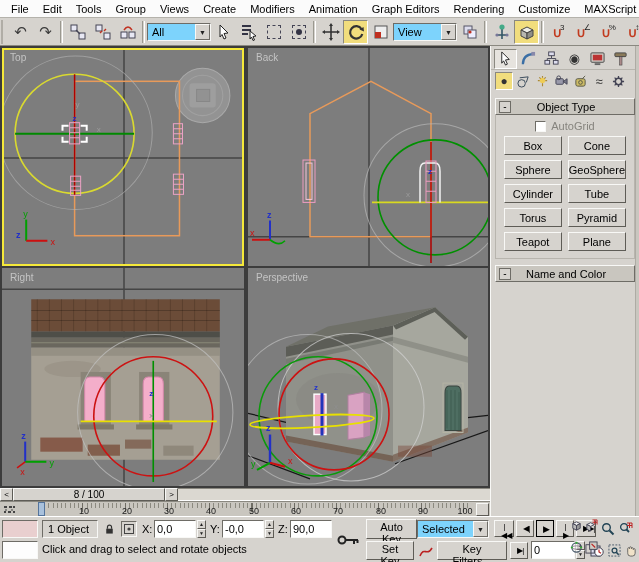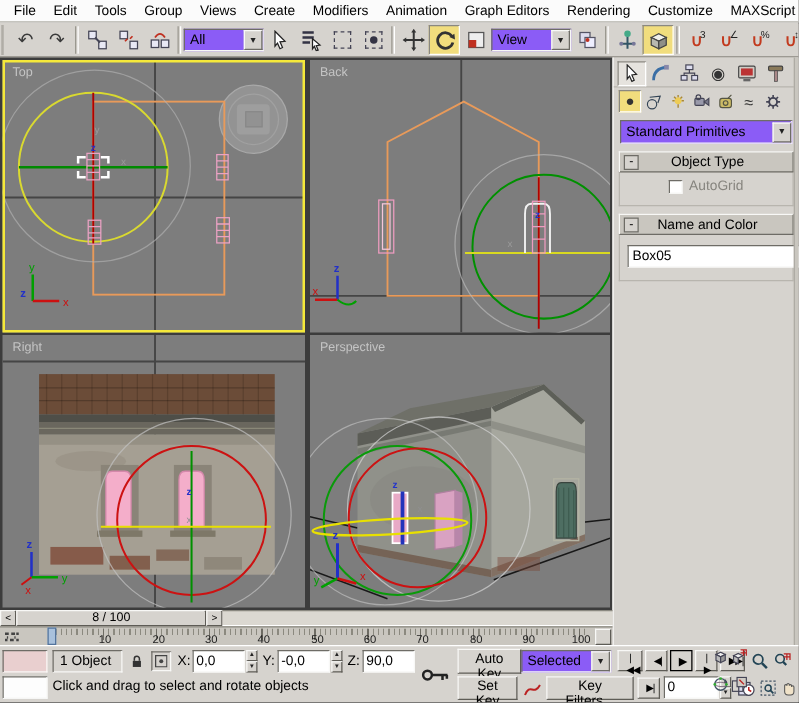--- a/index.html
+++ b/index.html
@@ -12,21 +12,21 @@
            border-bottom:1px solid #b4b2ab;display:flex;align-items:center;padding-left:4px}
   .menu-item{padding:2px 7px;cursor:default;white-space:nowrap}
   
   .toolbar{position:absolute;left:0;top:19px;width:639px;height:27px;background:#d6d3ce;
            border-bottom:1px solid #8a8880;display:flex;align-items:center;padding-left:1px}
   .tbtn{width:25px;height:24px;display:flex;align-items:center;justify-content:center;
         font-size:15px;color:#3a3a3a;flex:0 0 auto}
   .tbtn.active{background:#f1dd7d;border:1px solid;border-color:#8a8880 #fff #fff #8a8880}
   .sep{width:3px;height:22px;border-left:1px solid #9a988f;border-right:1px solid #fff;margin:0 2px;flex:0 0 auto}
   .grip{width:5px;height:24px;border-left:2px double #b0ada6;margin-right:2px;flex:0 0 auto}
-  .dd{height:18px;background:#8b5cf6;border:1px solid;border-color:#6e6c66 #f8f8f6 #f8f8f6 #6e6c66;
+  .dd{height:18px;background:#7dd3fc;border:1px solid;border-color:#6e6c66 #f8f8f6 #f8f8f6 #6e6c66;
       display:flex;align-items:center;flex:0 0 auto}
   .dd-label{padding:0 4px;flex:1;white-space:nowrap}
   .dd-arrow{width:15px;height:16px;background:#d6d3ce;border:1px solid;
             border-color:#f8f8f6 #6e6c66 #6e6c66 #f8f8f6;display:flex;align-items:center;justify-content:center;font-size:7px;color:#222}
   .magnet{color:#c23a1e;font-weight:bold;font-size:13px}
   .magnet-sub{font-size:8px;color:#222;margin-left:-2px;align-self:flex-start;padding-top:3px}
   
   .viewport-area{position:absolute;left:0;top:46px;width:490px;height:442px;background:#3c3c3c}
   .vp{position:absolute;background:#7d7d7d}
   #vp-top{left:2px;top:2px;width:242px;height:218px;outline:2px solid #f5e93a;outline-offset:-2px}
@@ -497,45 +497,47 @@
       <div class="cbtn" style="font-size:13px">
           <span>≈</span>
         </div>
       <div class="cbtn">
         <svg width="13" height="13" viewBox="0 0 14 14">
             <circle cx="7" cy="7" r="3.4" fill="none" stroke="#445" stroke-width="1.6"></circle>
             <path d="M7 1v3M7 10v3M1 7h3M10 7h3M2.8 2.8L5 5M11.2 2.8L9 5M2.8 11.2L5 9M11.2 11.2L9 9" stroke="#445" stroke-width="1.4"></path>
           </svg>
       </div>
     </div>
-    <div class="dd panel-dd">
-      <span class="dd-label">Standard Primitives</span>
-      <span class="dd-arrow">▼</span>
-    </div>
 
     <div class="rollout-header">
       <span class="collapse-box">-</span>
       <span class="rollout-title">Object Type</span>
     </div>
     <div class="rollout-body">
       <div class="autogrid-row">
         <span class="checkbox"></span>
         <span>AutoGrid</span>
       </div>
+      <div class="obj-grid">
+        <button class="btn">Box</button>
+        <button class="btn">Cone</button>
+        <button class="btn">Sphere</button>
+        <button class="btn">GeoSphere</button>
+        <button class="btn">Cylinder</button>
+        <button class="btn">Tube</button>
+        <button class="btn">Torus</button>
+        <button class="btn">Pyramid</button>
+        <button class="btn">Teapot</button>
+        <button class="btn">Plane</button>
+      </div>
     </div>
 
     <div class="rollout-header">
       <span class="collapse-box">-</span>
       <span class="rollout-title">Name and Color</span>
-    </div>
-    <div class="rollout-body">
-      <div class="name-row">
-        <input class="name-input" value="Box05" style="">
-
-      </div>
     </div>
     <div class="panel-scroll"></div>
   </div>
 
   <div class="ts-row">
     <div class="ts-btn">&lt;</div>
     <div class="ts-slider">8 / 100</div>
     <div class="ts-btn">&gt;</div>
     <div class="ts-track"></div>
   </div>

